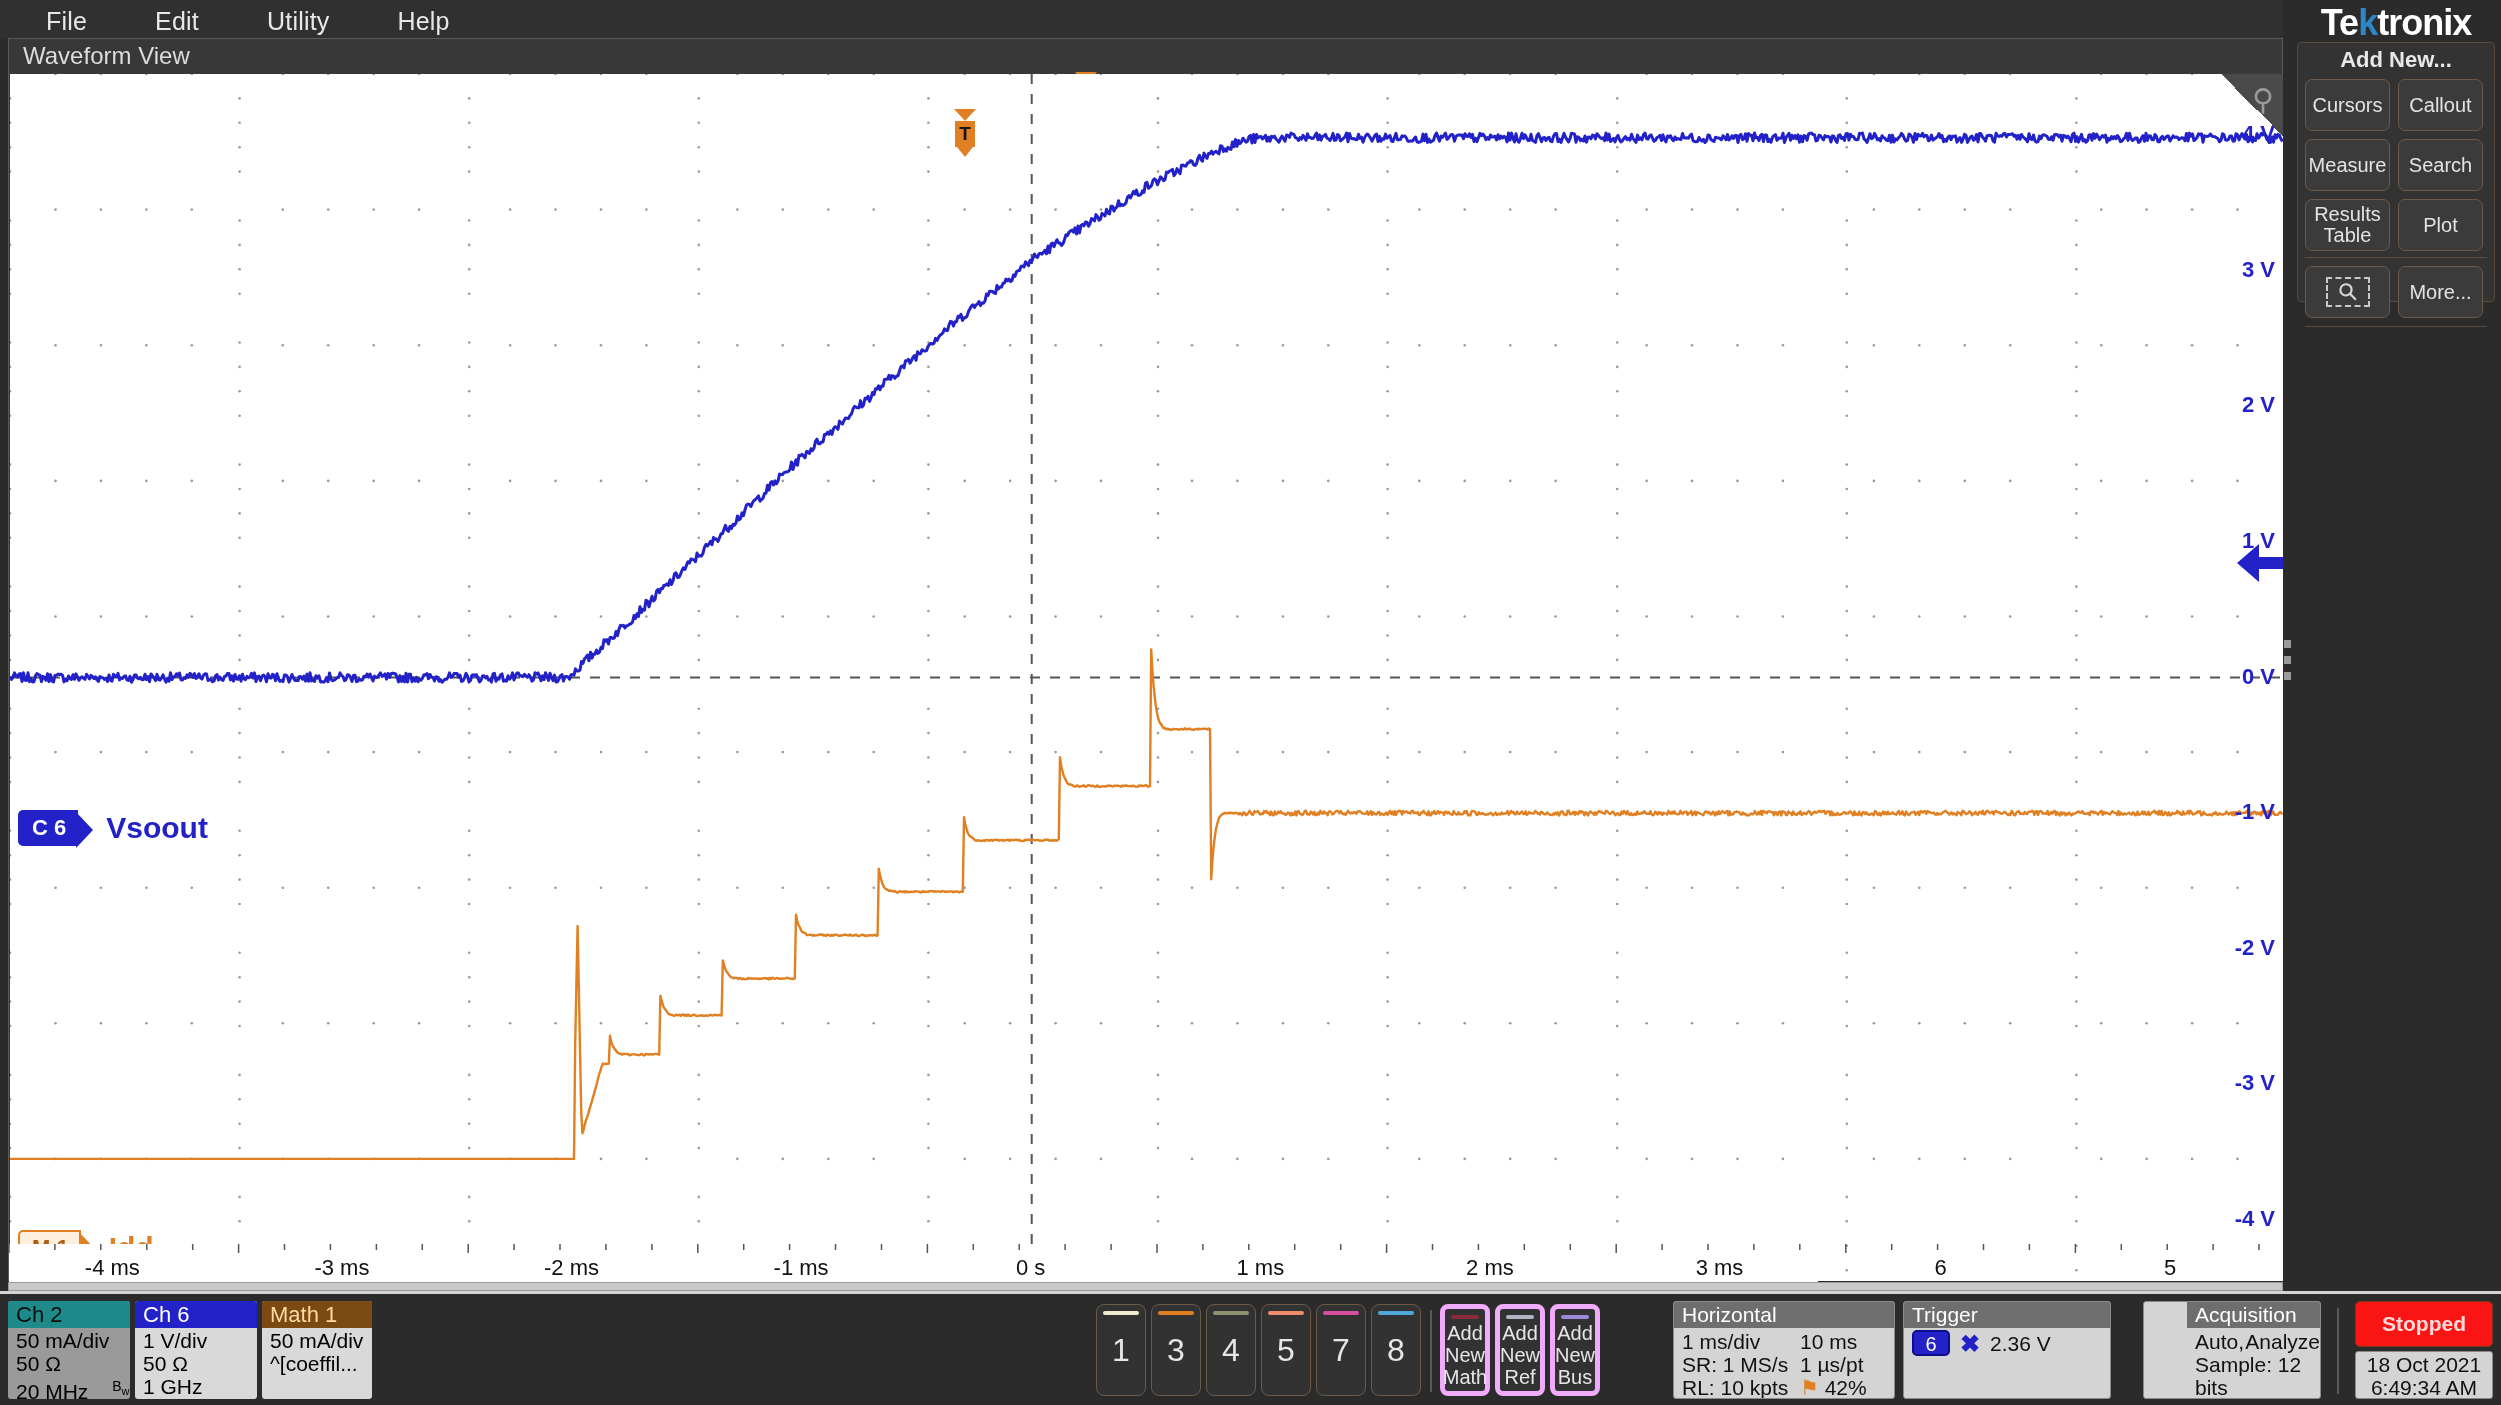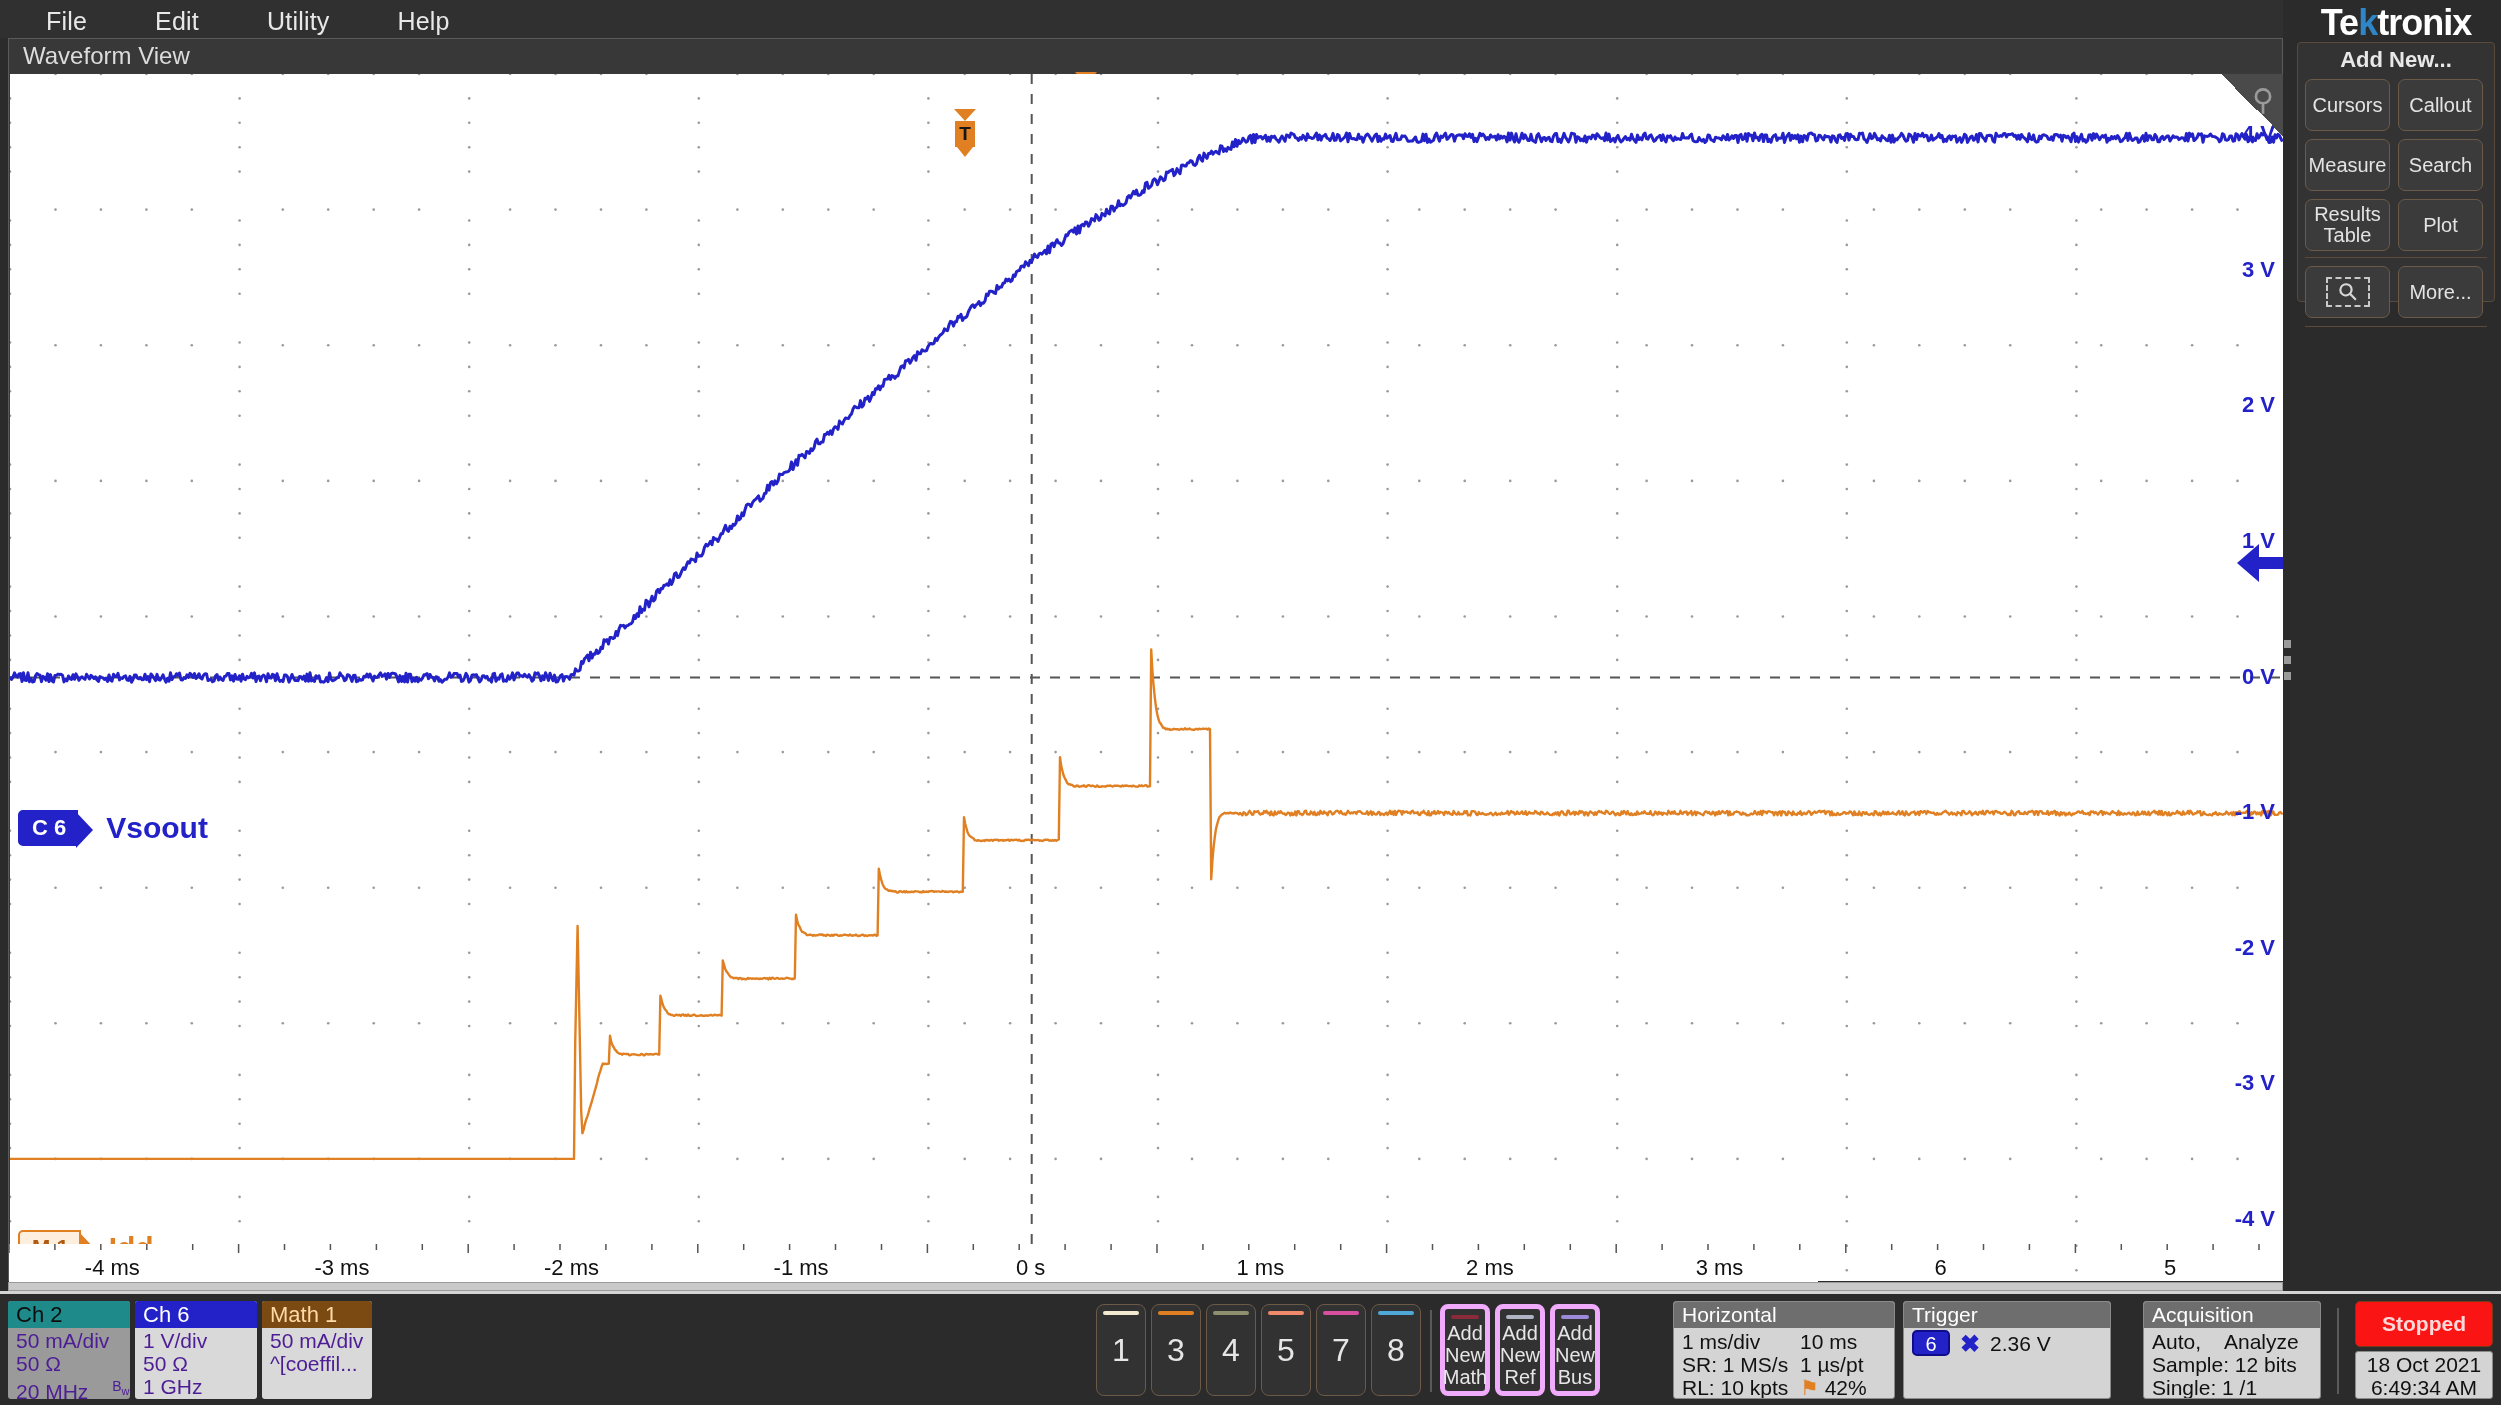--- a/index.html
+++ b/index.html
@@ -121,21 +121,21 @@
 
   
   #bottombar { position:absolute; left:0; top:1291px; width:2501px; height:114px;
     background:#2b2b2b; border-top:3px solid #d4d4d4; }
 
   .chbadge { position:absolute; top:7px; width:122px; height:98px; border-radius:3px;
     overflow:hidden; background:#d9d9d9; }
   .chbadge .hdr { height:27px; font-size:22px; padding-left:8px; line-height:27px;
     font-weight:normal; }
   .chbadge .body { padding:1px 0 0 8px; }
-  .chbadge .body div { font-size:21px; color:#4c1d95; line-height:23px; white-space:nowrap; }
+  .chbadge .body div { font-size:21px; color:#000000; line-height:23px; white-space:nowrap; }
   #ch2 { left:8px; background:#9a9a9a; }
   #ch2 .hdr { background:#1f8a8a; color:#0d0d0d; }
   #ch6 { left:135px; background:#d9d9d9; }
   #ch6 .hdr { background:#2222c8; color:#ffffff; }
   #math1 { left:262px; width:110px; background:#d9d9d9; }
   #math1 .hdr { background:#7a4a12; color:#ffd9a6; }
   .bw { font-size:14px; vertical-align:super; }
 
   .numbtn { position:absolute; top:10px; width:50px; height:92px; background:#323232;
     border:1px solid #6b5a48; border-radius:8px; color:#e6e6e6; font-size:32px;
@@ -154,21 +154,21 @@
     border:1px solid #8a8a8a; border-radius:3px; overflow:hidden; }
   .statbox .hdr { height:26px; background:#6e6e6e; color:#ffffff; font-size:21px;
     line-height:26px; padding-left:8px; }
   .statbox .rows { padding:2px 0 0 8px; }
   .statbox .row { font-size:21px; color:#111; line-height:23px; display:flex; }
   .statbox .row .a { display:inline-block; }
   .statbox .row .b { display:inline-block; }
   #horiz { left:1673px; width:222px; }
   #horiz .row .a { width:118px; }
   #trigbox { left:1903px; width:208px; }
-  #acqbox { left:2143px; width:178px; }
+  #acqbox { left:2143px; width:178px;padding-left:43px; }
   #acqbox .row .a { width:72px; }
 
   .trig-chip { display:inline-block; width:38px; height:26px; background:#2222c8;
     border:2px solid #0d0d8c; border-radius:5px; color:#fff; font-size:20px;
     text-align:center; line-height:24px; margin-right:10px; }
   .trig-slope { display:inline-block; color:#2222c8; font-size:24px; margin-right:10px;
     font-weight:bold; }
 
   #stopped { position:absolute; left:2355px; top:7px; width:138px; height:46px;
     background:#fb1414; border:1px solid #7a3a1a; border-radius:5px; color:#ffd8d8;

